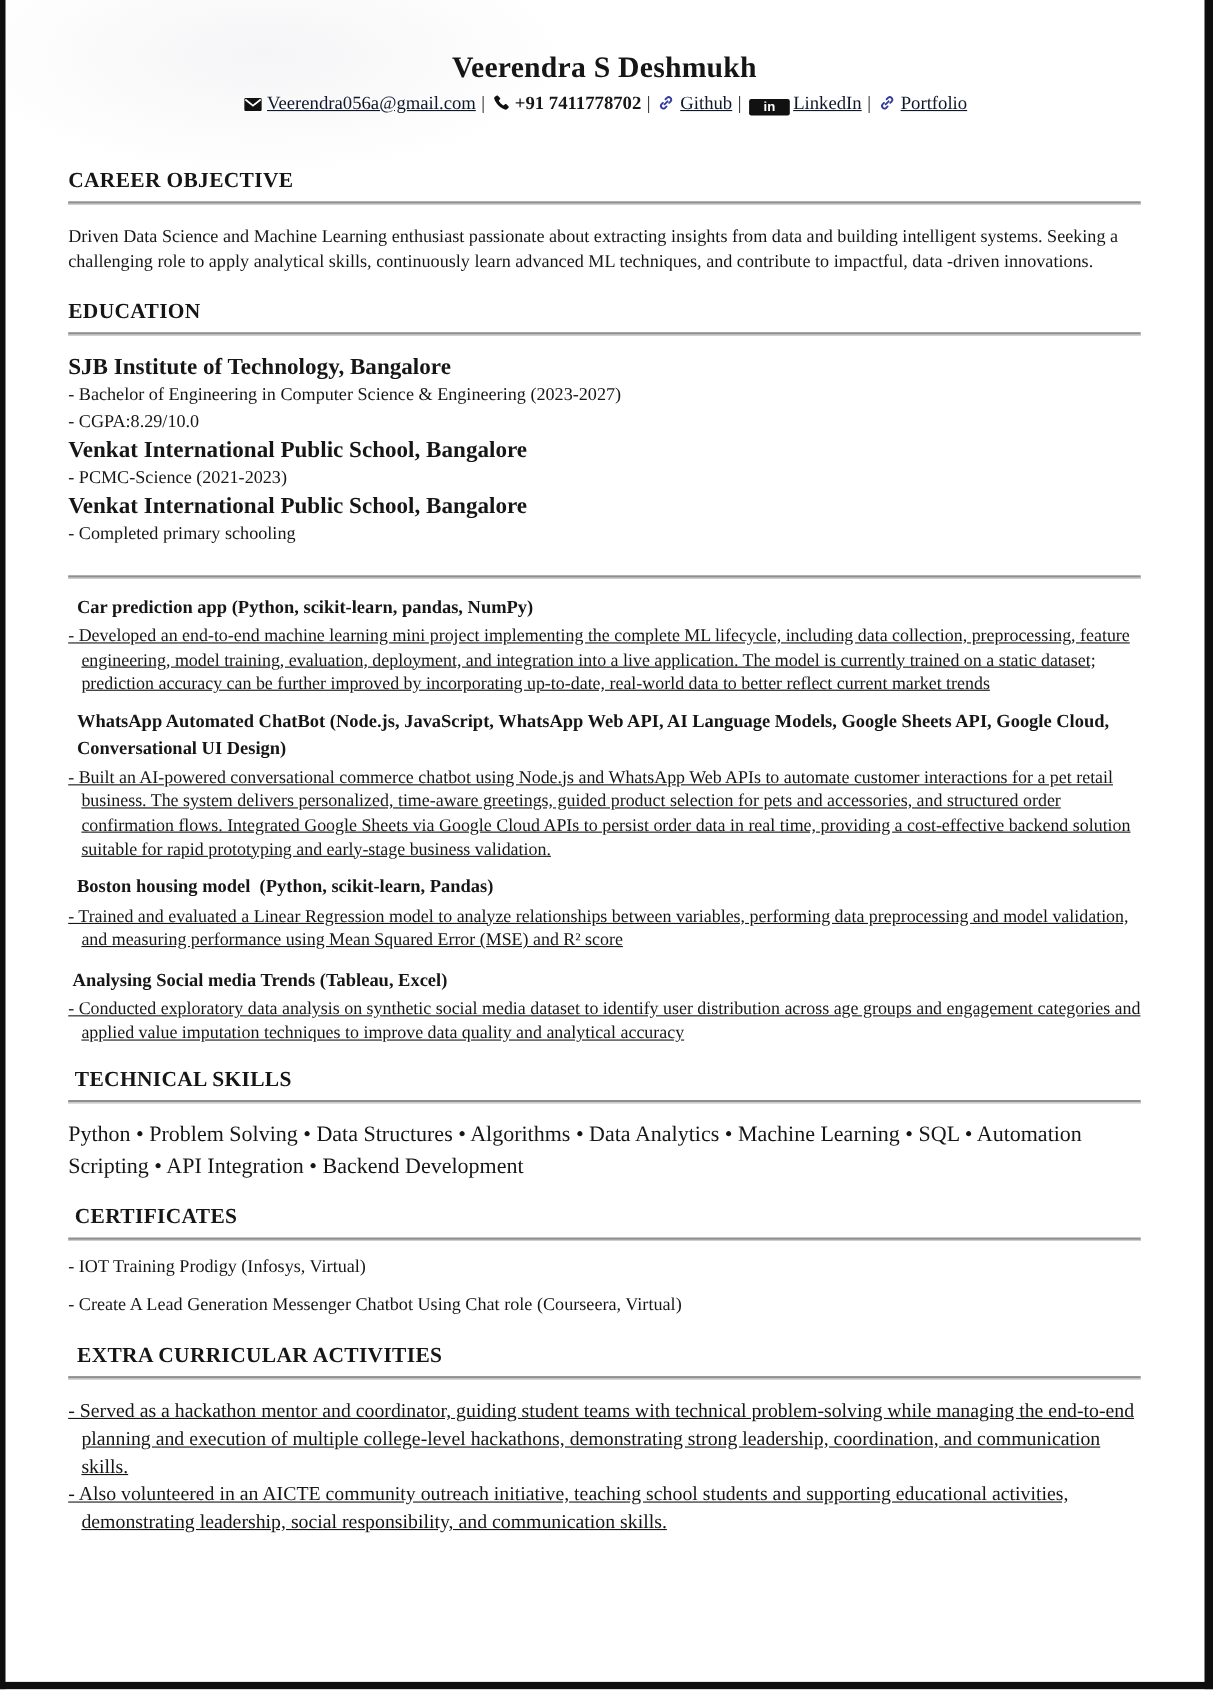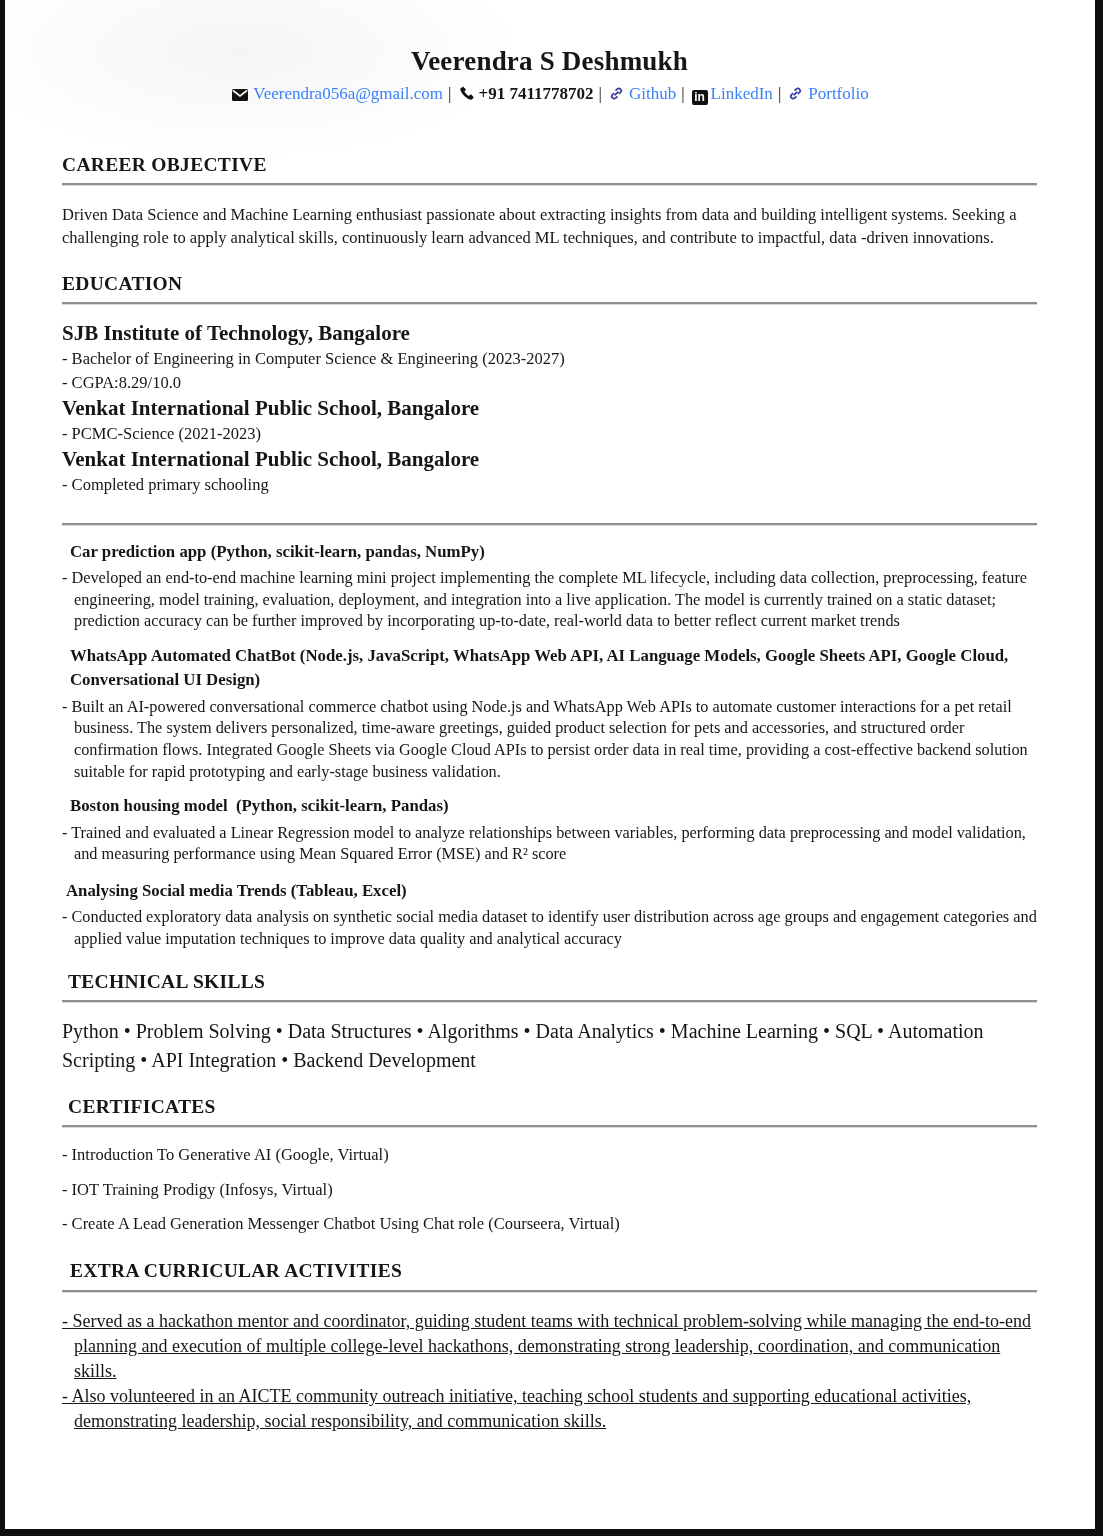--- a/index.html
+++ b/index.html
@@ -7,26 +7,26 @@
         font-family:"Liberation Serif", serif;color:#161616;}
   .sheen{position:absolute;left:-40px;top:-60px;width:560px;height:220px;border-radius:50%;
          background:radial-gradient(closest-side,#f5f5f7,rgba(255,255,255,0));pointer-events:none;}
   .edge-left{position:absolute;left:0;top:0;width:5px;height:100%;background:#0e0e0e;}
   .edge-right{position:absolute;right:0;top:0;width:8px;height:100%;background:#0e0e0e;}
   .edge-bottom{position:absolute;left:0;bottom:0;width:100%;height:7px;background:#0e0e0e;}
   .content{position:relative;padding:46px 66px 0 62px;}
 
   .name{text-align:center;font-size:27px;font-weight:700;letter-spacing:.2px;line-height:1.18;}
   .contact{text-align:center;font-size:17px;margin-top:4px;line-height:1.45;white-space:nowrap;}
-  .contact a{color:#3b82f6;cursor:pointer;}
+  .contact a{color:#0f172a;text-decoration:underline;cursor:pointer;}
   .phone-num{font-weight:700;}
   .sep{margin:0 5px;}
   .icon-svg{display:inline-block;vertical-align:-2px;margin:0 5px 0 2px;}
   .li-icon{display:inline-block;background:#111;color:#fff;font-family:"Liberation Sans",sans-serif;
-           font-weight:700;font-size:12px;line-height:15px;width:16px;height:15px;text-align:center;
+           font-weight:700;font-size:12px;line-height:15px;width:37px;height:15px;text-align:center;
            border-radius:2px;vertical-align:-2px;margin:0 3px 0 2px;}
 
   .section{margin-top:24px;}
   .sec-career{margin-top:44px;}
   .sec-edu{margin-top:22px;}
   .sec-proj{margin-top:26px;}
   .sec-tech{margin-top:20px;}
   .sec-cert{margin-top:20px;}
   .sec-extra{margin-top:24px;}
   .section-title{font-size:19.5px;font-weight:700;letter-spacing:.3px;line-height:1.2;}
@@ -34,21 +34,21 @@
   .ind8{padding-left:8px;}
   .rule{height:2px;background:#8f8f8f;border-bottom:1px solid #d9d9d9;margin-top:7px;}
 
   .para{font-size:16.5px;line-height:1.42;margin-top:17px;}
   .edu{margin-top:14px;}
   .school{font-size:21px;font-weight:700;line-height:1.35;}
   .edu-line{font-size:16.5px;line-height:1.4;}
   .proj{margin-top:14px;}
   .proj2{margin-top:12px;}
   .proj-title{font-size:16.8px;font-weight:700;line-height:1.45;padding-left:8px;white-space:pre-wrap;}
-  .proj-desc{font-size:16.3px;line-height:1.33;padding-left:12px;text-indent:-12px;margin-top:3px;}
+  .proj-desc{font-size:16.3px;line-height:1.33;padding-left:12px;text-indent:-12px;margin-top:3px;text-decoration:underline;}
   .skills{font-size:20px;line-height:1.45;margin-top:14px;white-space:pre-wrap;}
   .cert-item{font-size:16.5px;line-height:1.35;margin-top:12px;}
   .cert-first{margin-top:16px;}
   .act{margin-top:16px;}
   .act-item{font-size:18px;line-height:1.4;padding-left:12px;text-indent:-12px;text-decoration:underline;}
 </style>
 </head>
 <body>
 
 <div class="page">
@@ -126,21 +126,20 @@
 
     <div class="section sec-tech">
       <div class="section-title ind6">TECHNICAL SKILLS</div>
       <div class="rule"></div>
       <div class="skills">Python • Problem Solving • Data Structures • Algorithms • Data Analytics • Machine Learning • SQL • Automation   Scripting • API Integration • Backend Development</div>
     </div>
 
     <div class="section sec-cert">
       <div class="section-title ind6">CERTIFICATES</div>
       <div class="rule"></div>
-      <div class="cert-item cert-first">- Introduction To Generative AI (Google, Virtual)</div>
       <div class="cert-item">- IOT Training Prodigy (Infosys, Virtual)</div>
       <div class="cert-item">- Create A Lead Generation Messenger Chatbot Using Chat role (Courseera, Virtual)</div>
     </div>
 
     <div class="section sec-extra">
       <div class="section-title ind8">EXTRA CURRICULAR ACTIVITIES</div>
       <div class="rule"></div>
       <div class="act">
         <div class="act-item">- Served as a hackathon mentor and coordinator, guiding student teams with technical problem-solving while managing the end-to-end planning and execution of multiple college-level hackathons, demonstrating strong leadership, coordination, and communication skills.</div>
         <div class="act-item">- Also volunteered in an AICTE community outreach initiative, teaching school students and supporting educational activities, demonstrating leadership, social responsibility, and communication skills.</div>

